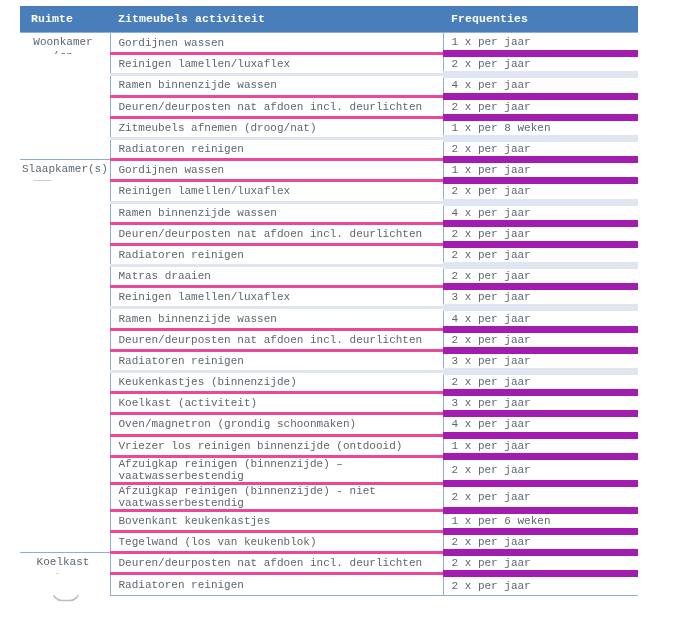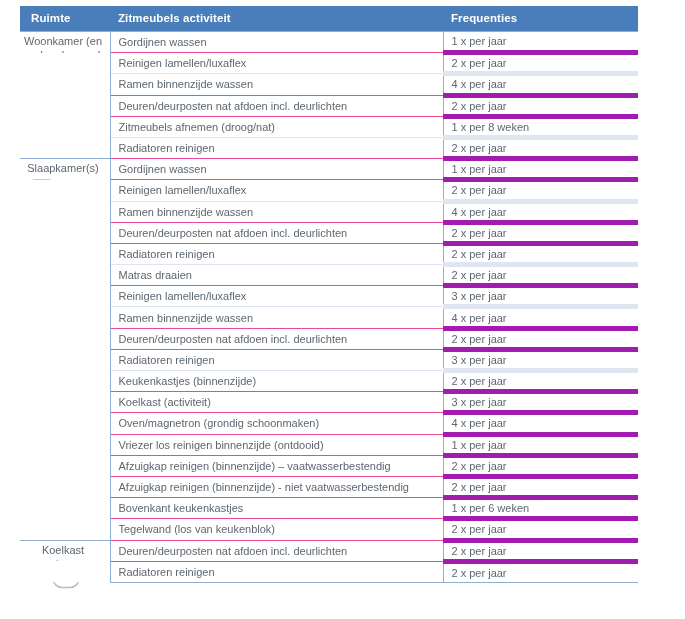--- a/index.html
+++ b/index.html
@@ -12,20 +12,21 @@
   body {
     font-family: "Liberation Sans", sans-serif;
     -webkit-font-smoothing: antialiased;
   }
 
   #page {
     position: relative;
     width: 544px;
     height: 619px;
     background: #ffffff;
+    font-family: Liberation Mono, monospace;
   }
 
   .table-wrap {
     position: absolute;
     left: 20px;
     top: 6px;
     width: 618px;
   }
 
   table.sched {
@@ -69,26 +70,26 @@
     vertical-align: top;
     border-right: 1px solid #8faed4;
     position: relative;
   }
   td.room.blank { border-right: 1px solid #8faed4; }
 
   td.act {
     width: 333px;
     padding-left: 8px;
     border-right: 1px solid #8faed4;
-    border-bottom: 1px solid #ec4899;
+    border-bottom: 3px solid #ec4899;
   }
   td.freq {
     width: 195px;
     padding-left: 8px;
-    border-bottom: 5px solid #a21caf;
+    border-bottom: 7px solid #a21caf;
   }
 
   
   tr.grp-first td.act,
   tr.grp-first td.freq {
     border-top: 1px solid #8faed4;
   }
   tr.grp-first td.room {
     border-top: 1px solid #8faed4;
   }

